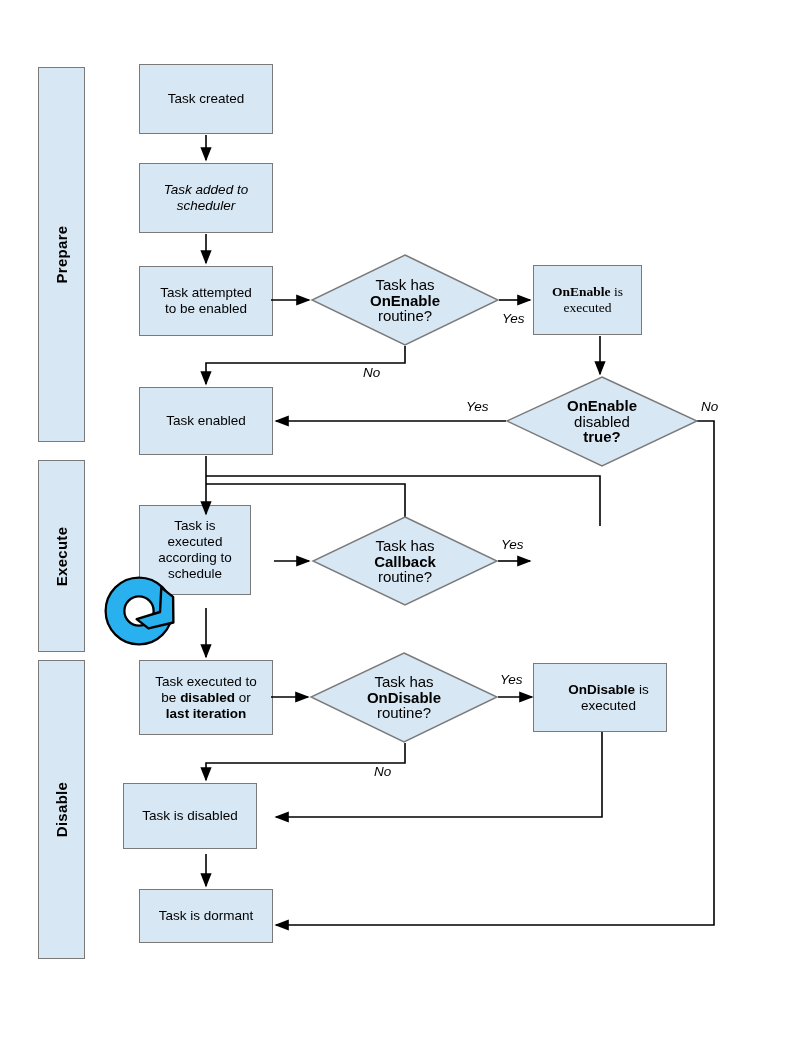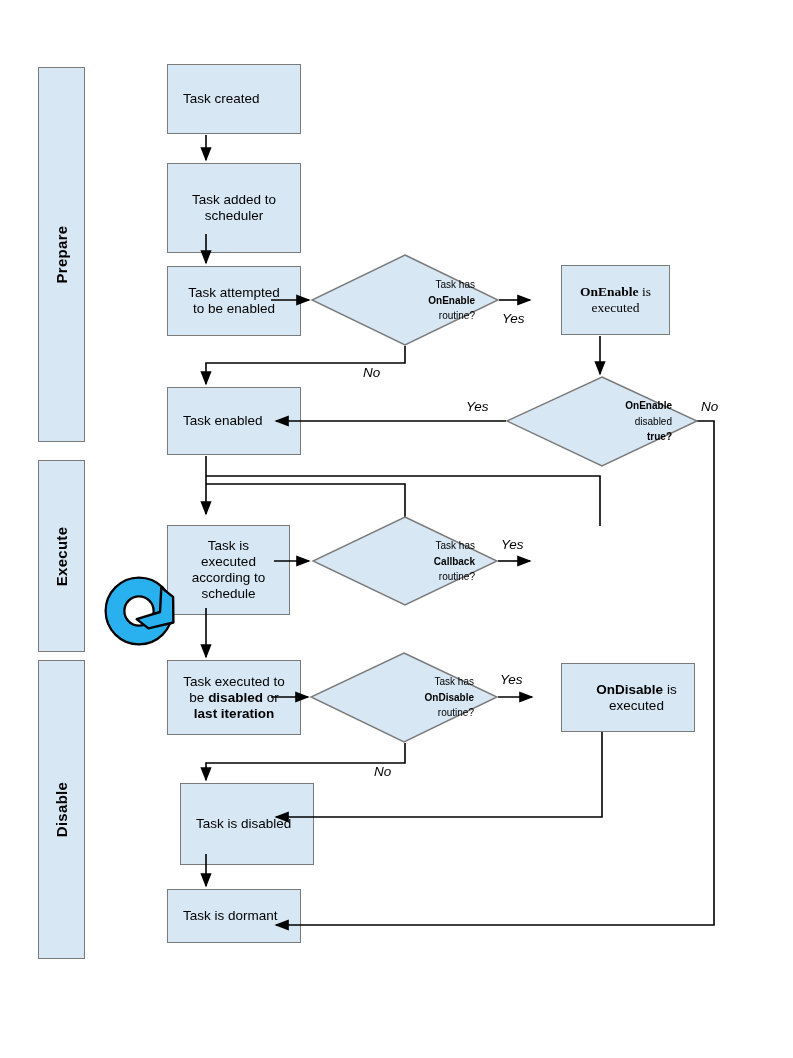--- a/index.html
+++ b/index.html
@@ -3,35 +3,35 @@
 <meta charset="utf-8">
 <style>
   html,body{margin:0;padding:0;background:#ffffff;}
   .canvas{
     position:relative;width:793px;height:1058px;background:#ffffff;
     font-family:"Liberation Sans", sans-serif;color:#000;overflow:hidden;
   }
   .node{
     position:absolute;box-sizing:border-box;
     background:#D7E7F4;border:1.4px solid #7A7A7A;
-    display:flex;align-items:center;justify-content:flex-start;text-align:center;
-    font-size:13.5px;line-height:16px;padding:2px 15px;margin-left:28px;
+    display:flex;align-items:center;justify-content:center;text-align:center;
+    font-size:13.5px;line-height:16px;padding:2px 15px;
   }
   .bar{
     position:absolute;box-sizing:border-box;
     background:#D7E7F4;border:1.4px solid #7A7A7A;
     display:flex;align-items:center;justify-content:center;
   }
   .bar span{
     transform:rotate(-90deg);white-space:nowrap;
     font-weight:bold;font-size:15px;letter-spacing:.3px;
   }
   .lyr{position:absolute;left:0;top:0;}
   .dtext{
-    position:absolute;text-align:right;font-size:10px;line-height:15.5px;
+    position:absolute;text-align:center;font-size:15px;line-height:15.5px;
   }
   .dtext span{display:block;}
   .b{font-weight:bold;}
   .elabel{position:absolute;font-size:13.5px;line-height:15px;font-style:italic;}
 </style>
 </head>
 <body>
 
 <div class="canvas">
 
@@ -41,36 +41,36 @@
   <div class="bar" style="left:38px;top:460px;width:47px;height:192px;">
     <span>Execute</span>
   </div>
   <div class="bar" style="left:38px;top:660px;width:47px;height:299px;">
     <span>Disable</span>
   </div>
 
   <div class="node" style="left:139px;top:64px;width:134px;height:70px;">
     <span>Task created</span>
   </div>
-  <div class="node" style="left:139px;top:163px;width:134px;height:90px;">
+  <div class="node" style="left:139px;top:163px;width:134px;height:70px;font-style:italic;">
     <span>Task added to scheduler</span>
   </div>
   <div class="node" style="left:139px;top:266px;width:134px;height:70px;">
     <span>Task attempted to be enabled</span>
   </div>
   <div class="node" style="left:139px;top:387px;width:134px;height:68px;">
     <span>Task enabled</span>
   </div>
-  <div class="node" style="left:139px;top:525px;width:123px;height:90px;">
+  <div class="node" style="left:139px;top:505px;width:112px;height:90px;">
     <span>Task is executed according to schedule</span>
   </div>
   <div class="node" style="left:139px;top:660px;width:134px;height:75px;">
     <span><span>Task executed to be </span><span class="b">disabled</span><span> or </span><span class="b">last iteration</span></span>
   </div>
-  <div class="node" style="left:152px;top:783px;width:134px;height:82px;">
+  <div class="node" style="left:123px;top:783px;width:134px;height:66px;">
     <span>Task is disabled</span>
   </div>
   <div class="node" style="left:139px;top:889px;width:134px;height:54px;">
     <span>Task is dormant</span>
   </div>
 
   <div class="node" style="left:533px;top:265px;width:109px;height:70px;font-family:Liberation Serif, serif;">
     <span><span class="b">OnEnable</span><span> is executed</span></span>
   </div>
   <div class="node" style="left:533px;top:663px;width:134px;height:69px;padding-left:32px;">

